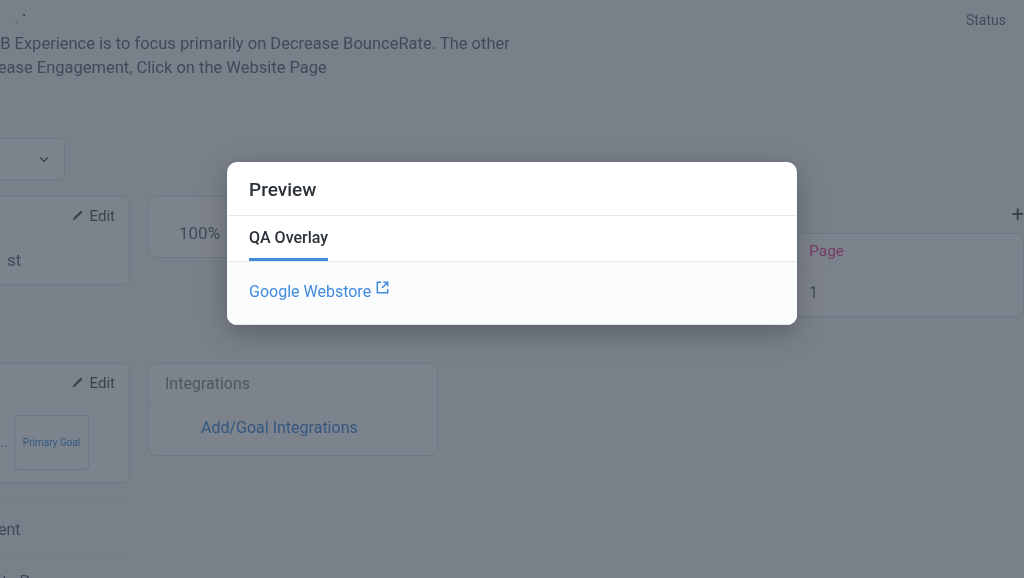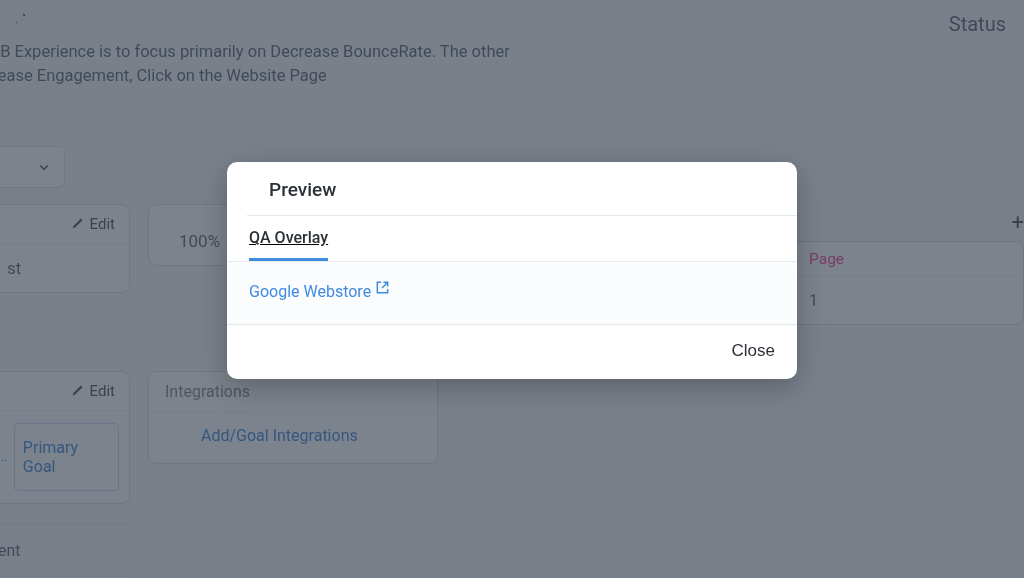--- a/index.html
+++ b/index.html
@@ -22,21 +22,21 @@
       justify-content: space-between;
       padding: 12px 8px 0 0;
     }
     .bg-edit-icon-top {
       margin-left: 14px;
       color: #555;
       font-size: 14px;
     }
     .bg-status {
       color: #606a74;
-      font-size: 20px;
+      font-size: 14px;
       margin-right: 10px;
     }
     .bg-description {
       color: #606a74;
       font-size: 16.5px;
       line-height: 1.45;
       padding: 4px 0 0 0;
       margin-left: -30px;
     }
     .bg-dropdown {
@@ -99,23 +99,23 @@
       padding: 12px 10px;
       display: flex;
       align-items: center;
       gap: 6px;
       color: #3f8be0;
       font-size: 13px;
     }
     .bg-primary-goal {
       border: 1px solid #c7dff6;
       border-radius: 4px;
-      padding: 14px 8px;
+      padding: 21px 8px;
       color: #3f8be0;
-      font-size: 16px;
+      font-size: 10px;
     }
     .bg-card-e { width: 290px; }
     .bg-card-e .head { padding: 10px 16px; color: #888; font-size: 16px; }
     .bg-card-e .body { padding: 14px 30px 18px 52px; color: #3f8be0; font-size: 16px; }
     .bg-list {
       margin-top: 20px;
       margin-left: -10px;
       width: 140px;
     }
     .bg-list-item {
@@ -138,32 +138,30 @@
     .modal {
       width: 570px;
       background: #fff;
       border-radius: 10px;
       box-shadow: 0 8px 28px rgba(0,0,0,0.25);
       overflow: hidden;
     }
     .modal-header {
       padding: 16px 26px 14px 22px;
       border-bottom: 1px solid #e6e9ec;
-      margin-left: 20px;
     }
     .modal-title {
       font-size: 19px;
       color: #2b3138;
       font-weight: 500;
     }
     .modal-tabs {
       padding: 0 22px;
       border-bottom: 1px solid #e6e9ec;
       display: flex;
-      text-decoration: underline;
     }
     .modal-tab {
       padding: 12px 0 11px 0;
       margin-right: 20px;
       font-size: 16px;
       color: #2b3138;
       font-weight: 500;
       border-bottom: 3px solid #3f8be0;
       cursor: pointer;
     }
@@ -290,17 +288,14 @@
     <div class="modal-body">
       <a href="#" class="modal-link">
           <span>Google Webstore</span>
           <svg class="ext-icon" viewBox="0 0 16 16" fill="none" stroke="#3f8be0" stroke-width="1.6">
             <path d="M6.5 2.5H2.5v11h11V9.5"></path>
             <path d="M9 2.5h4.5V7"></path>
             <path d="M13.5 2.5L7.5 8.5"></path>
           </svg>
         </a>
     </div>
-    <div class="modal-footer">
-      <button class="close-btn">Close</button>
-    </div>
   </div>
 </div>
 
 </body></html>

